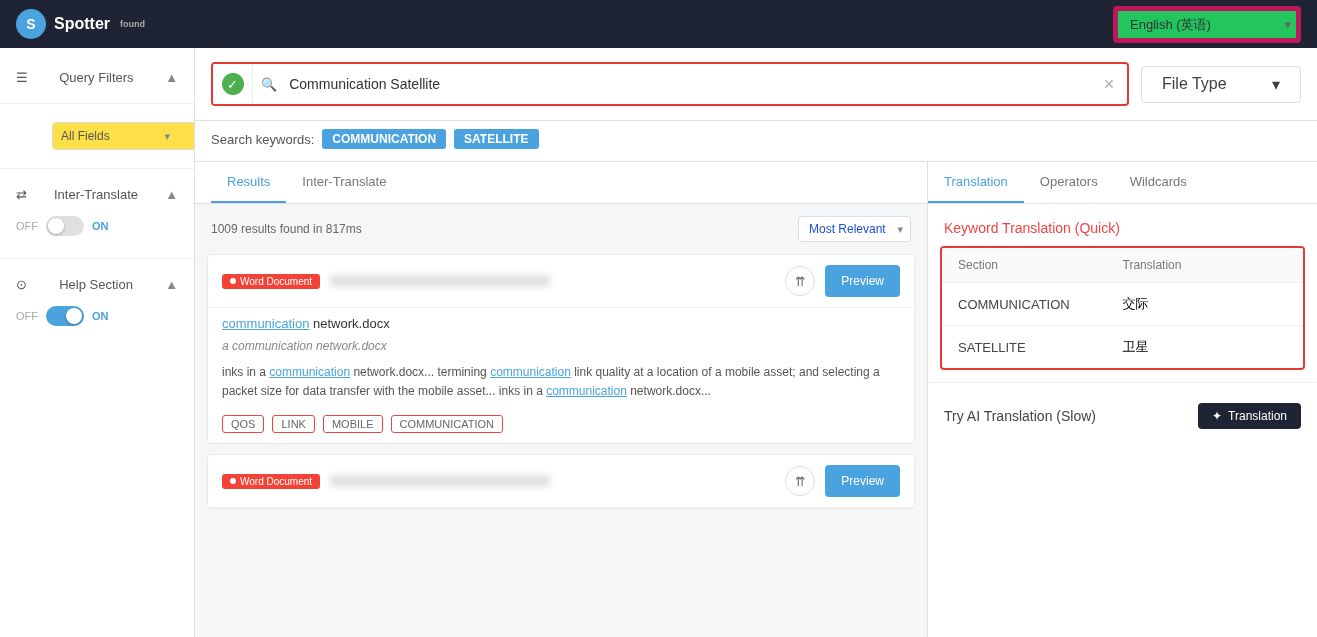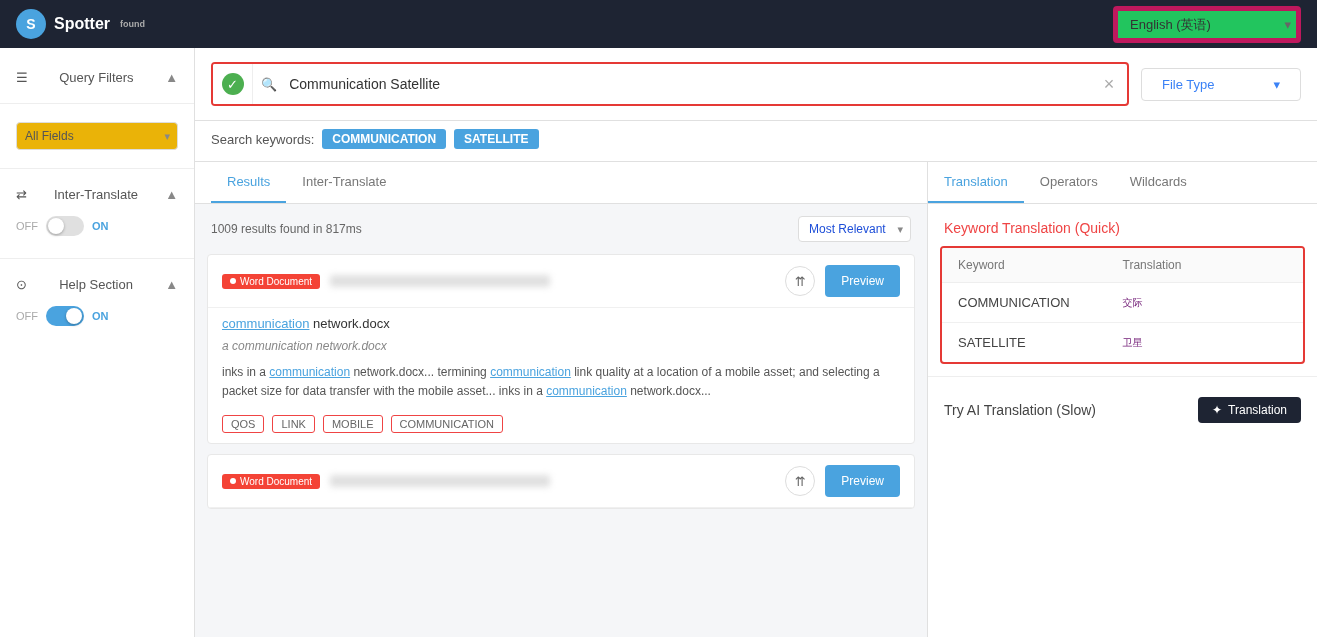--- a/index.html
+++ b/index.html
@@ -16,21 +16,21 @@
 
     
     .main-layout { display: flex; flex: 1; overflow: hidden; }
 
     
     .sidebar { width: 195px; background: white; border-right: 1px solid #e0e0e0; flex-shrink: 0; padding: 12px 0; overflow-y: auto; }
     .sidebar-section { padding: 10px 16px; }
     .sidebar-header { display: flex; align-items: center; justify-content: space-between; color: #555; font-size: 13px; font-weight: 500; cursor: pointer; }
     .sidebar-header .icon { color: #888; }
     .sidebar-divider { border: none; border-top: 1px solid #eee; margin: 8px 0; }
-    .field-select { width: 100%; border: 1px solid #ddd; border-radius: 4px; padding: 6px 8px; font-size: 12px; color: #555; background: #eab308; cursor: pointer; appearance: none; }
+    .field-select { width: 100%; border: 1px solid #ddd; border-radius: 4px; padding: 6px 8px; font-size: 12px; color: #555; background: #fde047; cursor: pointer; appearance: none; margin-left: 36px; }
     .field-wrapper { position: relative; }
     .field-wrapper::after { content: '▾'; position: absolute; right: 8px; top: 50%; transform: translateY(-50%); color: #888; pointer-events: none; font-size: 11px; }
     .toggle-row { display: flex; align-items: center; gap: 8px; padding: 4px 0; font-size: 12px; color: #666; }
     .toggle { width: 38px; height: 20px; border-radius: 10px; display: inline-flex; align-items: center; cursor: pointer; padding: 2px; position: relative; flex-shrink: 0; }
     .toggle.off { background: #e0e0e0; }
     .toggle.on { background: #4aa3df; }
     .toggle-knob { width: 16px; height: 16px; background: white; border-radius: 50%; position: absolute; transition: left 0.2s; box-shadow: 0 1px 3px rgba(0,0,0,0.3); }
     .toggle.off .toggle-knob { left: 2px; }
     .toggle.on .toggle-knob { left: 20px; }
     .toggle-label-off { color: #aaa; font-size: 11px; }
@@ -39,21 +39,21 @@
     
     .content-area { flex: 1; display: flex; flex-direction: column; overflow: hidden; }
 
     
     .search-row { background: white; padding: 14px 16px; border-bottom: 1px solid #e0e0e0; display: flex; align-items: center; gap: 12px; }
     .search-box { flex: 1; display: flex; align-items: center; border: 2px solid #e53935; border-radius: 4px; overflow: hidden; background: white; }
     .search-check { width: 40px; height: 40px; background: white; display: flex; align-items: center; justify-content: center; border-right: 1px solid #eee; flex-shrink: 0; }
     .check-circle { width: 22px; height: 22px; background: #4caf50; border-radius: 50%; display: flex; align-items: center; justify-content: center; color: white; font-size: 13px; }
     .search-input { flex: 1; border: none; outline: none; padding: 8px 12px; font-size: 14px; color: #333; }
     .search-clear { width: 36px; height: 36px; display: flex; align-items: center; justify-content: center; color: #aaa; cursor: pointer; font-size: 18px; }
-    .file-type-btn { border: 1px solid #ddd; border-radius: 4px; padding: 8px 20px; background: white; cursor: pointer; font-size: 13px; color: #3b82f6; display: flex; align-items: center; gap: 8px; white-space: nowrap; min-width: 160px; justify-content: space-between; }
+    .file-type-btn { border: 1px solid #ddd; border-radius: 4px; padding: 8px 20px; background: white; cursor: pointer; font-size: 16px; color: #404040; display: flex; align-items: center; gap: 8px; white-space: nowrap; min-width: 160px; justify-content: space-between; }
 
     
     .keywords-row { background: white; padding: 8px 16px 12px; border-bottom: 1px solid #e0e0e0; display: flex; align-items: center; gap: 8px; }
     .keywords-label { font-size: 13px; color: #555; }
     .keyword-tag { padding: 3px 10px; border-radius: 3px; font-size: 12px; font-weight: 600; background: #4aa3df; color: white; cursor: pointer; }
 
     
     .results-right { display: flex; flex: 1; overflow: hidden; }
 
     
@@ -89,21 +89,21 @@
     .right-tabs { display: flex; border-bottom: 1px solid #e0e0e0; }
     .right-tab { padding: 12px 16px; font-size: 13px; cursor: pointer; color: #777; border-bottom: 2px solid transparent; }
     .right-tab.active { color: #4aa3df; border-bottom-color: #4aa3df; }
     .right-section-title { padding: 16px 16px 10px; font-size: 14px; color: #ef4444; font-weight: 500; }
     .translation-table { border: 2px solid #e53935; margin: 0 12px; border-radius: 4px; overflow: hidden; }
     .trans-header { display: flex; background: #fafafa; border-bottom: 1px solid #eee; padding: 10px 16px; }
     .trans-col { flex: 1; font-size: 12px; color: #777; font-weight: 500; }
     .trans-row { display: flex; padding: 12px 16px; border-bottom: 1px solid #f0f0f0; align-items: center; }
     .trans-row:last-child { border-bottom: none; }
     .trans-keyword { flex: 1; font-size: 13px; color: #444; font-weight: 500; }
-    .trans-value { flex: 1; font-size: 10px; color: #701a75; }
+    .trans-value { flex: 1; font-size: 13px; color: #000000; }
     .ai-section { padding: 20px 16px 12px; border-top: 1px solid #eee; margin-top: 12px; display: flex; align-items: center; justify-content: space-between; }
     .ai-label { font-size: 14px; color: #444; font-weight: 500; }
     .ai-btn { background: #1e2433; color: white; border: none; border-radius: 4px; padding: 6px 14px; font-size: 12px; cursor: pointer; display: flex; align-items: center; gap: 6px; }
     .ai-btn-icon { font-size: 12px; }
   </style>
 </head>
 <body>
 
 <div class="topnav">
   <div class="logo">
@@ -258,21 +258,21 @@
 
       <div class="right-panel">
         <div class="right-tabs">
           <div class="right-tab active">Translation</div>
           <div class="right-tab">Operators</div>
           <div class="right-tab">Wildcards</div>
         </div>
         <div class="right-section-title">Keyword Translation (Quick)</div>
         <div class="translation-table">
           <div class="trans-header">
-            <span class="trans-col">Keyword</span>
+            <span class="trans-col">Section</span>
             <span class="trans-col">Translation</span>
           </div>
           <div class="trans-row">
             <span class="trans-keyword">COMMUNICATION</span>
             <span class="trans-value">交际</span>
           </div>
           <div class="trans-row">
             <span class="trans-keyword">SATELLITE</span>
             <span class="trans-value">卫星</span>
           </div>

